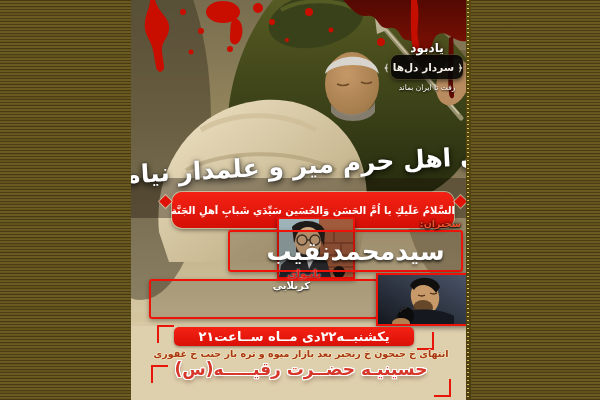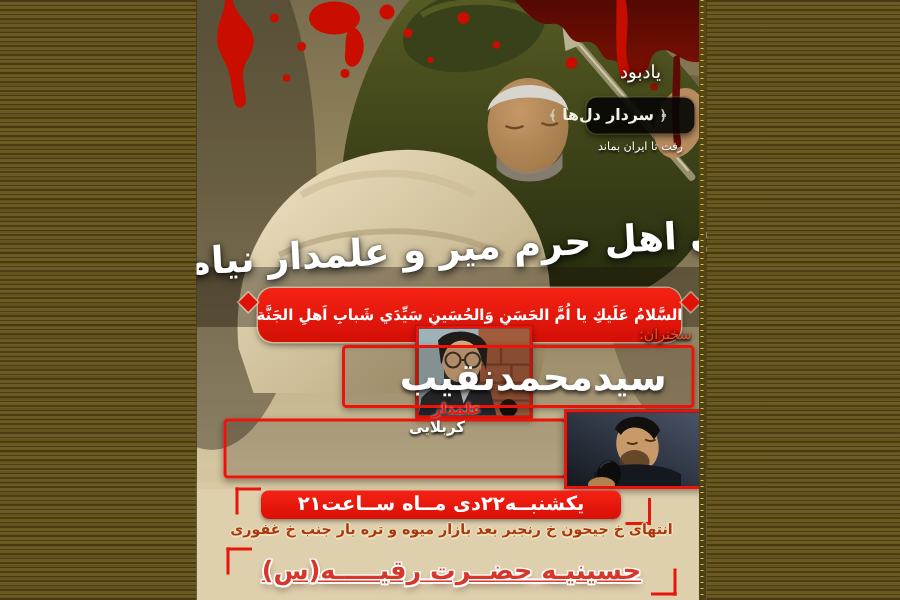--- a/index.html
+++ b/index.html
@@ -17,22 +17,22 @@
   .painting{position:absolute;inset:0;width:100%;height:100%;}
 
   .credit-strip{position:absolute;top:0;bottom:0;left:auto;right:0;width:5px;z-index:9;
     background-image:
       repeating-linear-gradient(180deg,#d9c05a 0 1px, rgba(0,0,0,0) 1px 4px),
       linear-gradient(#584910,#4c3f10);
     background-size:2px 100%,100% 100%;background-position:1px 0,0 0;background-repeat:repeat-y,no-repeat;}
 
   
   .memorial{position:absolute;top:41px;right:8px;width:72px;text-align:center;z-index:5;}
-  .memorial-label{color:#fff;font-weight:normal;font-size:12px;text-shadow:0 1px 3px #000,0 0 6px #400;}
-  .memorial-box{margin-top:10px;background:rgba(8,6,5,.93);border-radius:7px;padding:6px 18px;
+  .memorial-label{color:#fff;font-weight:bold;font-size:12px;text-shadow:0 1px 3px #000,0 0 6px #400;}
+  .memorial-box{margin-top:0;background:rgba(8,6,5,.93);border-radius:7px;padding:6px 0;
     color:#f3efe6;font-size:10.5px;font-weight:bold;white-space:nowrap;
     box-shadow:0 0 0 1px rgba(120,100,70,.35),0 2px 5px rgba(0,0,0,.6);}
   .memorial-box .orn{color:#cfc9c0;font-size:9px;}
   .memorial-sub{margin-top:4px;color:#fff;font-weight:normal;font-size:7.5px;text-shadow:0 1px 2px #000;}
 
   
   .verse{position:absolute;top:139px;left:4px;right:4px;height:52px;z-index:4;
     display:flex;align-items:center;justify-content:center;
     color:#fff;font-size:25px;font-weight:bold;white-space:nowrap;
     transform:rotate(-3deg);
@@ -50,21 +50,21 @@
   .salutation::after{left:-11px;}
 
   
   .photo{position:absolute;border:2px solid #ef1209;box-shadow:0 2px 5px rgba(0,0,0,.45);z-index:5;background:#222;}
   .photo svg{display:block;}
   .photo-speaker{top:217px;right:116px;left:18px;width:auto;height:58px;left:18px;width:74px;}
   .photo-eulogist{top:273px;left:245px;width:89px;height:49px;}
 
   
   .role-speaker{position:absolute;top:218px;right:10px;z-index:6;
-    color:#f0522a;font-size:9.5px;font-weight:normal;text-shadow:0 1px 2px #000,0 0 3px #000;}
+    color:#f0522a;font-size:9.5px;font-weight:bold;text-shadow:0 1px 2px #000,0 0 3px #000;}
   .namebox{position:absolute;z-index:5;border:2px solid #ef1209;border-radius:3px;
     background:rgba(46,28,12,.22);display:flex;align-items:center;justify-content:center;
     color:#fff;font-weight:bold;white-space:nowrap;
     box-shadow:0 2px 5px rgba(0,0,0,.35);}
   .name-speaker{top:230px;right:8px;left:97px;height:38px;font-size:25px;
     text-shadow:0 2px 3px rgba(0,0,0,.7);padding-left:20px;}
   .role-eulogist{position:absolute;top:268px;right:150px;z-index:6;
     color:#e8150b;font-size:10px;font-weight:bold;
     text-shadow:0 0 2px #fff,0 1px 1px rgba(0,0,0,.4);}
   .name-eulogist{top:279px;right:191px;left:18px;right:auto;width:225px;height:36px;font-size:25px;
@@ -84,21 +84,21 @@
   .b-br{border-bottom-width:2px;border-right-width:2px;}
 
   
   .address{position:absolute;top:348px;left:14px;right:14px;z-index:6;text-align:center;
     color:#a93712;font-size:9.5px;font-weight:bold;white-space:nowrap;
     text-shadow:0 1px 0 #efe3bd,0 -1px 0 #efe3bd,1px 0 0 #efe3bd,-1px 0 0 #efe3bd;}
   .big-red{position:absolute;left:14px;right:14px;z-index:6;text-align:center;
     color:#d6372a;font-weight:bold;font-size:17px;white-space:nowrap;
     text-shadow:-1px 0 #fff,1px 0 #fff,0 -1px #fff,0 1px #fff,-1px -1px #fff,1px 1px #fff,
                 -1px 1px #fff,1px -1px #fff,0 3px 4px rgba(70,25,10,.45);}
-  .venue{top:371px;text-decoration:underline;}
+  .venue{top:359px;}
   .gathering{top:377px;}
 </style>
 </head>
 <body>
 
 <div class="stage">
   <div class="side-margin left"></div>
   <div class="side-margin right"></div>
 
   <div class="poster">
@@ -222,21 +222,21 @@
         </g>
         <path d="M2,46 C12,36 24,34 32,37 L48,42 L52,58 L0,58 Z" fill="#23272e"></path>
         <path d="M27,38 L35,40 L30,50 Z" fill="#cfd6da"></path>
         <circle cx="60" cy="53" r="6" fill="#14100e"></circle>
       </svg>
     </div>
 
     <div class="role-speaker">سخنران:</div>
     <div class="namebox name-speaker">سیدمحمدنقیب</div>
 
-    <div class="role-eulogist">علمدار</div>
+    <div class="role-eulogist">بانـوای</div>
     <div class="namebox name-eulogist">
       <span class="honorific">کربلایی</span>
     </div>
 
     <div class="photo photo-eulogist">
       <svg viewBox="0 0 89 49" width="89" height="49">
         <defs>
           <linearGradient id="p2bg" x1="0" y1="1" x2="1" y2="0">
             <stop offset="0" stop-color="#14181f"></stop>
               <stop offset="1" stop-color="#4a5468"></stop>

